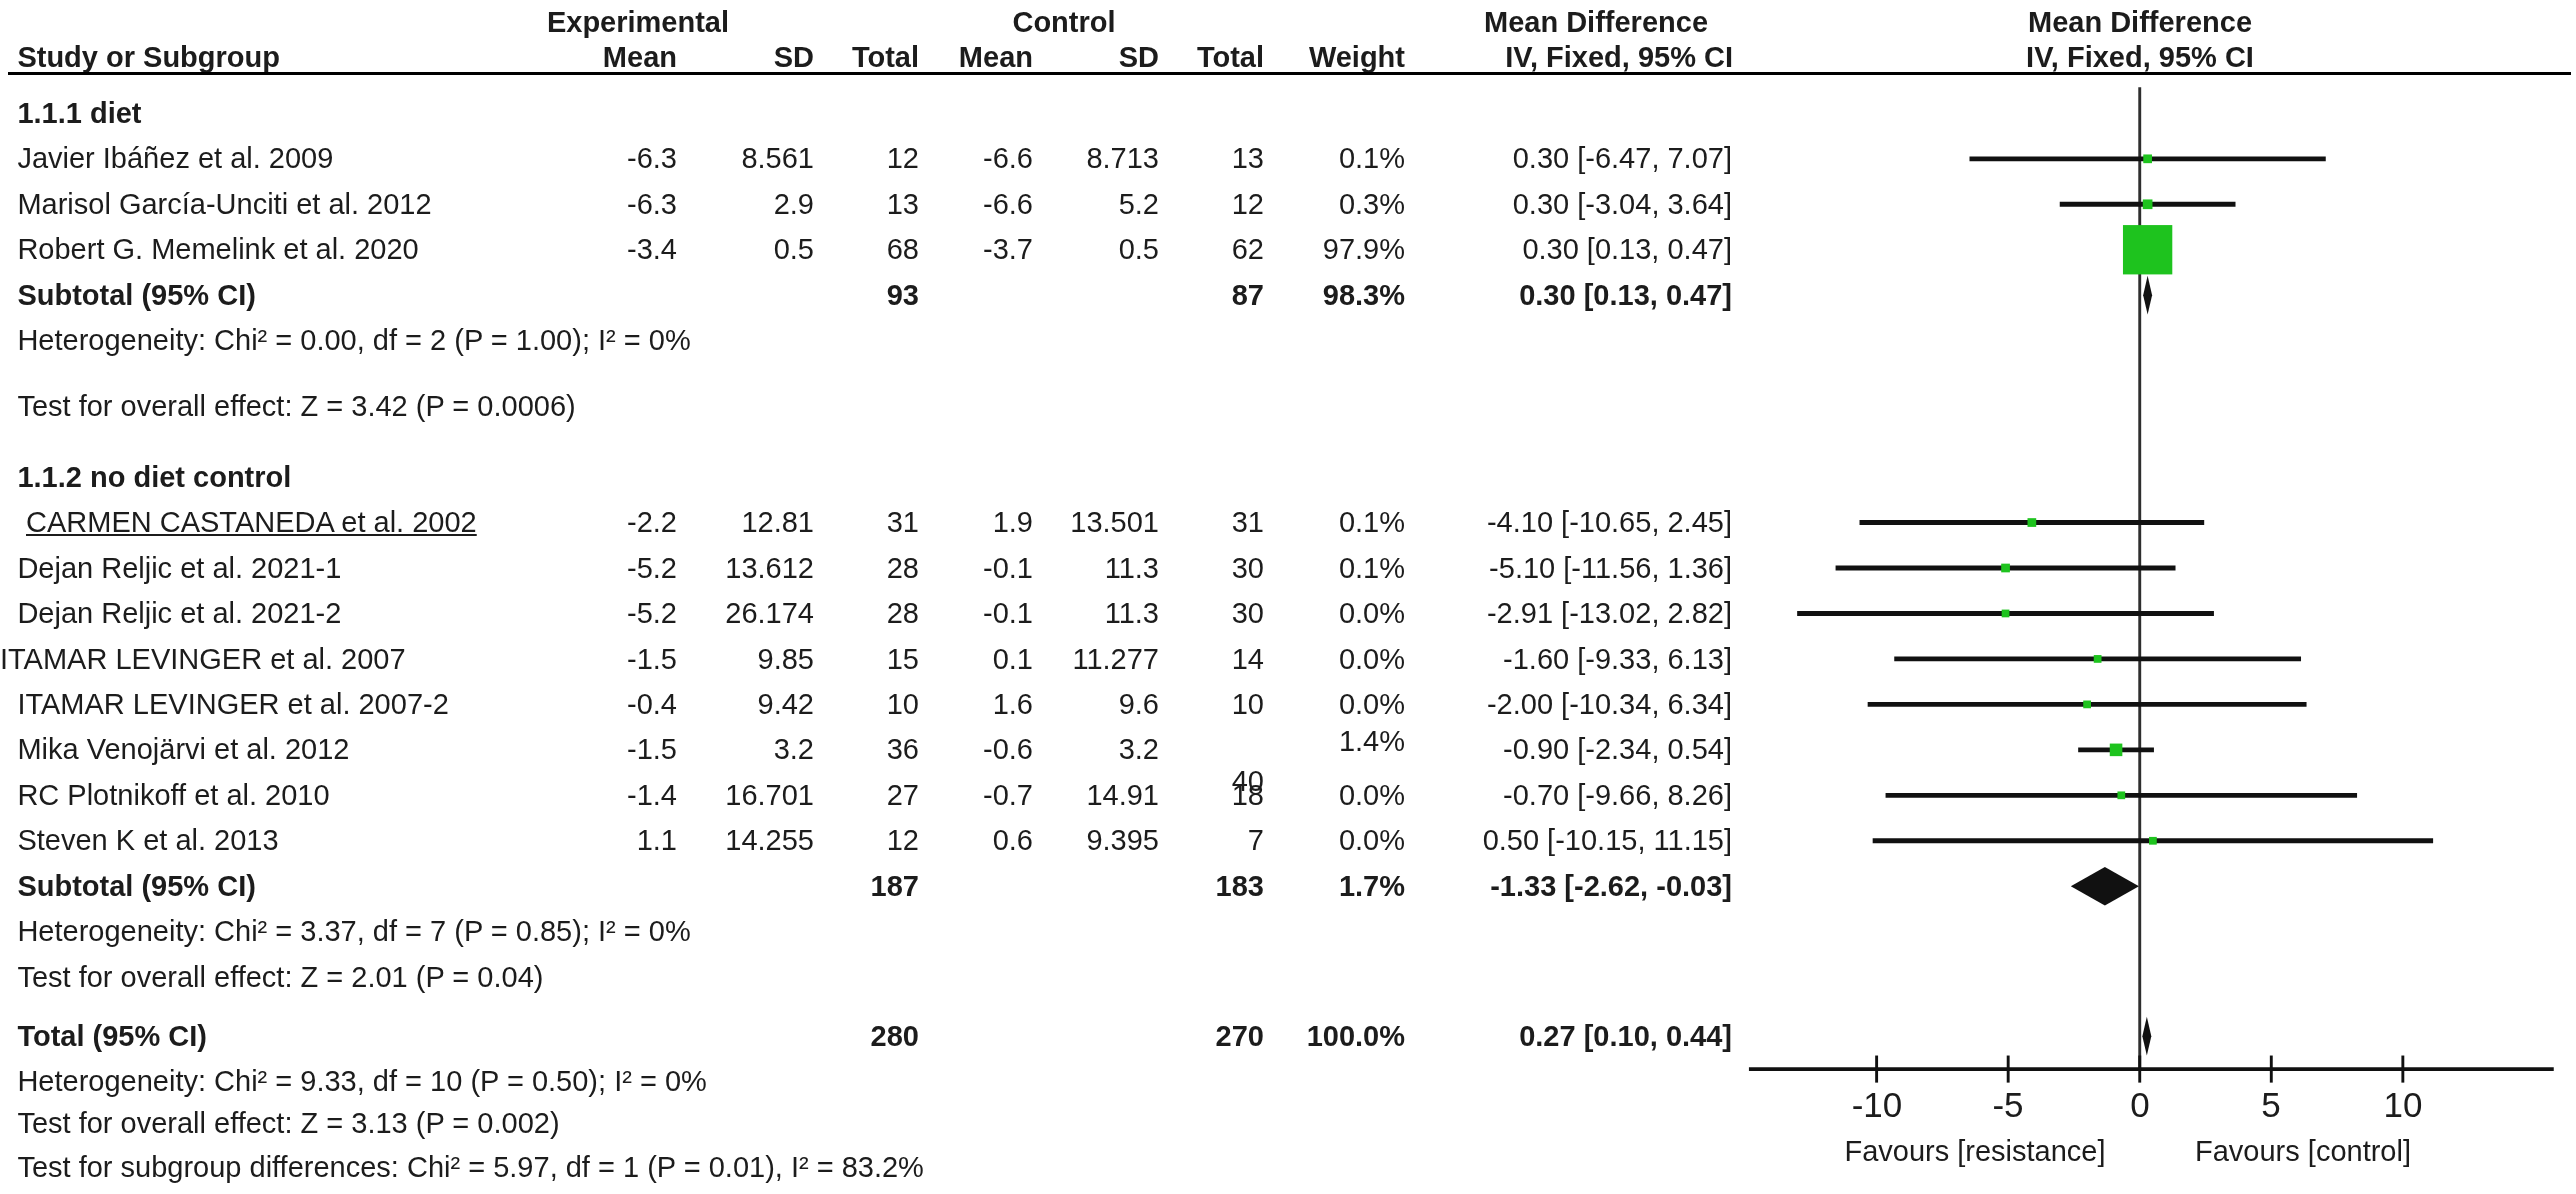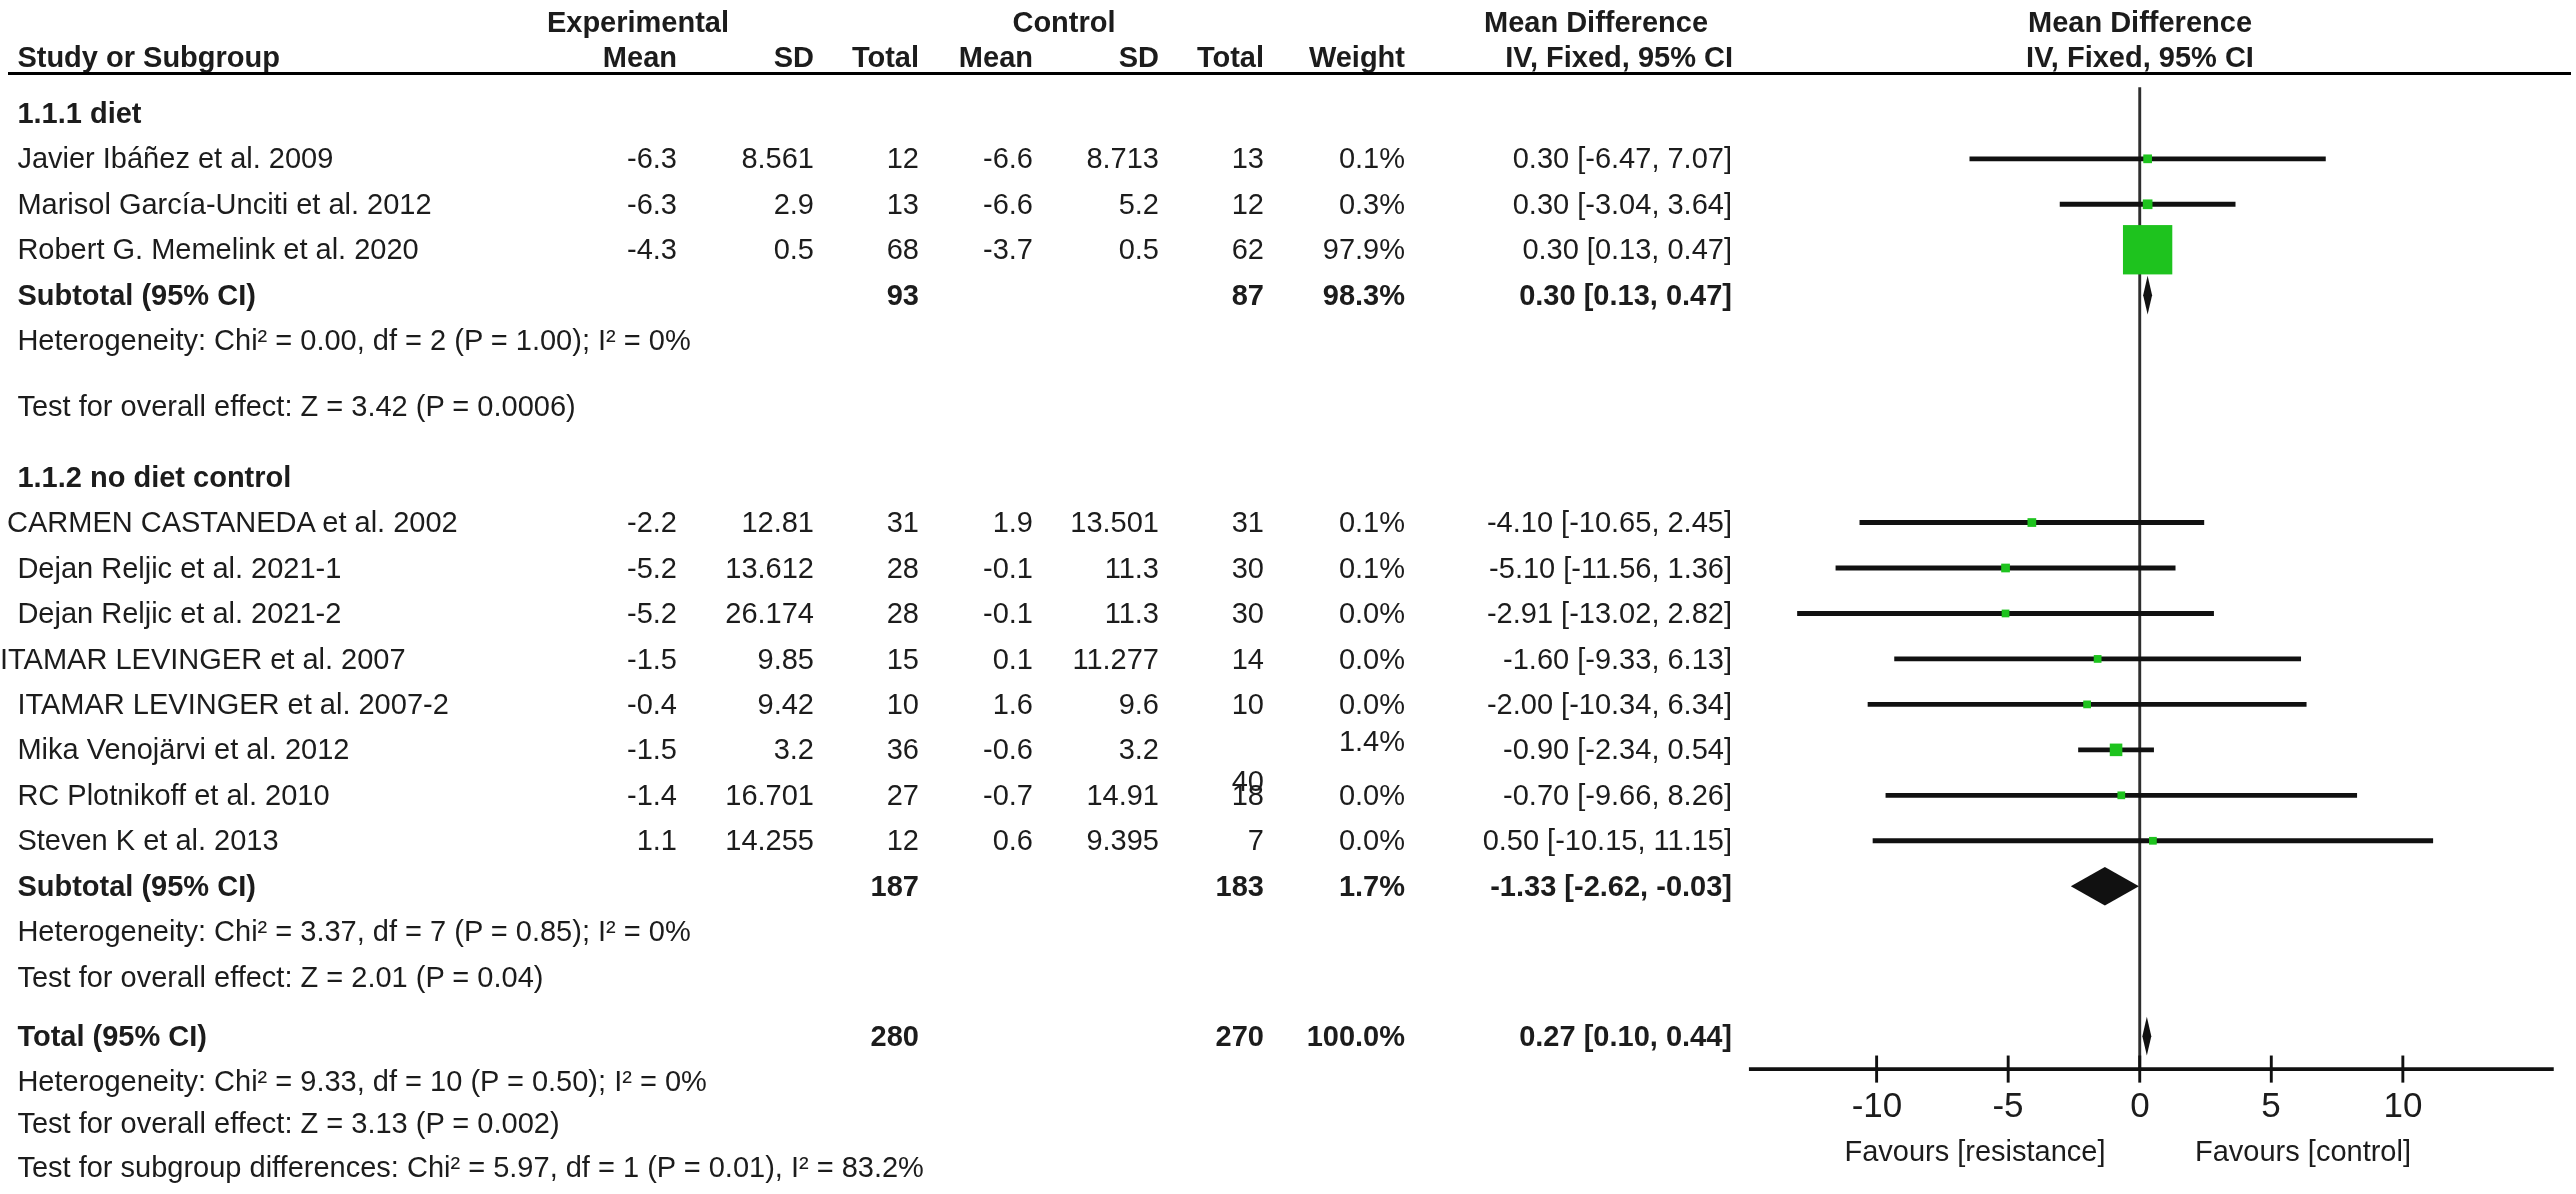--- a/index.html
+++ b/index.html
@@ -86,37 +86,37 @@
       <span class="cell" style="left: 17.4px; top: 182px;">Marisol García-Unciti et al. 2012</span>
       <span class="cell rt" style="left: 677px; top: 182px;">-6.3</span>
       <span class="cell rt" style="left: 814px; top: 182px;">2.9</span>
       <span class="cell rt" style="left: 919px; top: 182px;">13</span>
       <span class="cell rt" style="left: 1033px; top: 182px;">-6.6</span>
       <span class="cell rt" style="left: 1159px; top: 182px;">5.2</span>
       <span class="cell rt" style="left: 1264px; top: 182px;">12</span>
       <span class="cell rt" style="left: 1405px; top: 182px;">0.3%</span>
       <span class="cell rt" style="left: 1732px; top: 182px;">0.30 [-3.04, 3.64]</span>
       <span class="cell" style="left: 17.4px; top: 227px;">Robert G. Memelink et al. 2020</span>
-      <span class="cell rt" style="left: 677px; top: 227px;">-4.3</span>
+      <span class="cell rt" style="left: 677px; top: 227px;">-3.4</span>
       <span class="cell rt" style="left: 814px; top: 227px;">0.5</span>
       <span class="cell rt" style="left: 919px; top: 227px;">68</span>
       <span class="cell rt" style="left: 1033px; top: 227px;">-3.7</span>
       <span class="cell rt" style="left: 1159px; top: 227px;">0.5</span>
       <span class="cell rt" style="left: 1264px; top: 227px;">62</span>
       <span class="cell rt" style="left: 1405px; top: 227px;">97.9%</span>
       <span class="cell rt" style="left: 1732px; top: 227px;">0.30 [0.13, 0.47]</span>
       <span class="cell bold" style="left: 17.4px; top: 273px;">Subtotal (95% CI)</span>
       <span class="cell bold rt" style="left: 919px; top: 273px;">93</span>
       <span class="cell bold rt" style="left: 1264px; top: 273px;">87</span>
       <span class="cell bold rt" style="left: 1405px; top: 273px;">98.3%</span>
       <span class="cell bold rt" style="left: 1732px; top: 273px;">0.30 [0.13, 0.47]</span>
       <span class="cell" style="left: 17.4px; top: 318px;">Heterogeneity: Chi² = 0.00, df = 2 (P = 1.00); I² = 0%</span>
       <span class="cell" style="left: 17.4px; top: 364px; margin-top: 20px;">Test for overall effect: Z = 3.42 (P = 0.0006)</span>
       <span class="cell bold" style="left: 17.4px; top: 455px;">1.1.2 no diet control</span>
-      <span class="cell" style="left: 7px; top: 500px;">CARMEN CASTANEDA et al. 2002</span>
+      <span class="cell" style="left: 26px; top: 500px; text-decoration: underline;">CARMEN CASTANEDA et al. 2002</span>
       <span class="cell rt" style="left: 677px; top: 500px;">-2.2</span>
       <span class="cell rt" style="left: 814px; top: 500px;">12.81</span>
       <span class="cell rt" style="left: 919px; top: 500px;">31</span>
       <span class="cell rt" style="left: 1033px; top: 500px;">1.9</span>
       <span class="cell rt" style="left: 1159px; top: 500px;">13.501</span>
       <span class="cell rt" style="left: 1264px; top: 500px;">31</span>
       <span class="cell rt" style="left: 1405px; top: 500px;">0.1%</span>
       <span class="cell rt" style="left: 1732px; top: 500px;">-4.10 [-10.65, 2.45]</span>
       <span class="cell" style="left: 17.4px; top: 546px;">Dejan Reljic et al. 2021-1</span>
       <span class="cell rt" style="left: 677px; top: 546px;">-5.2</span>

